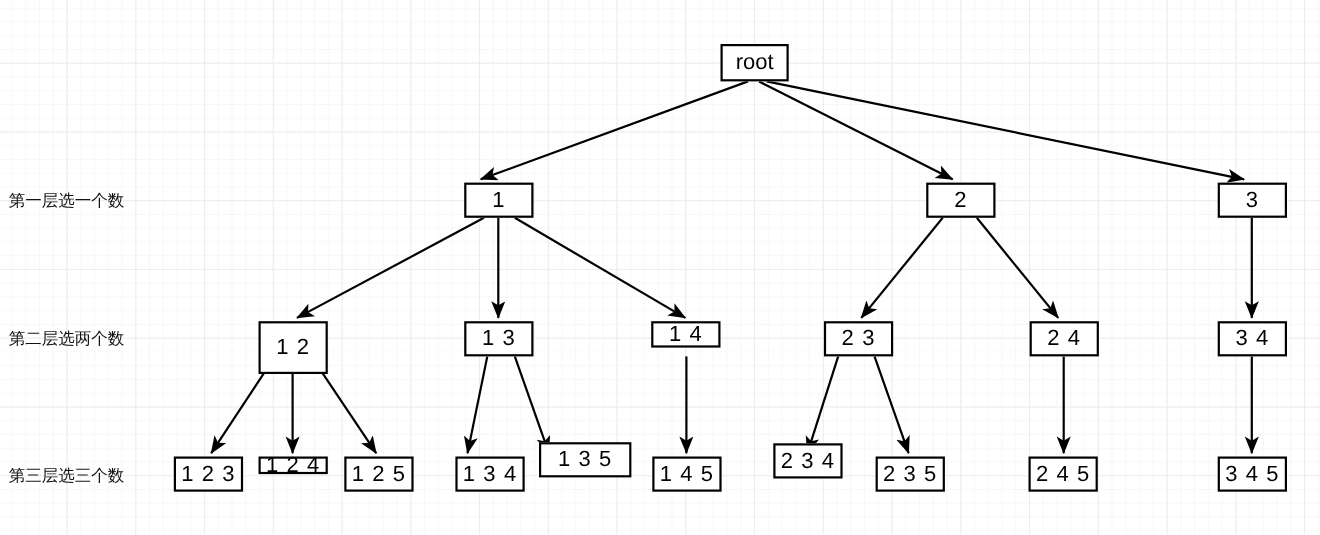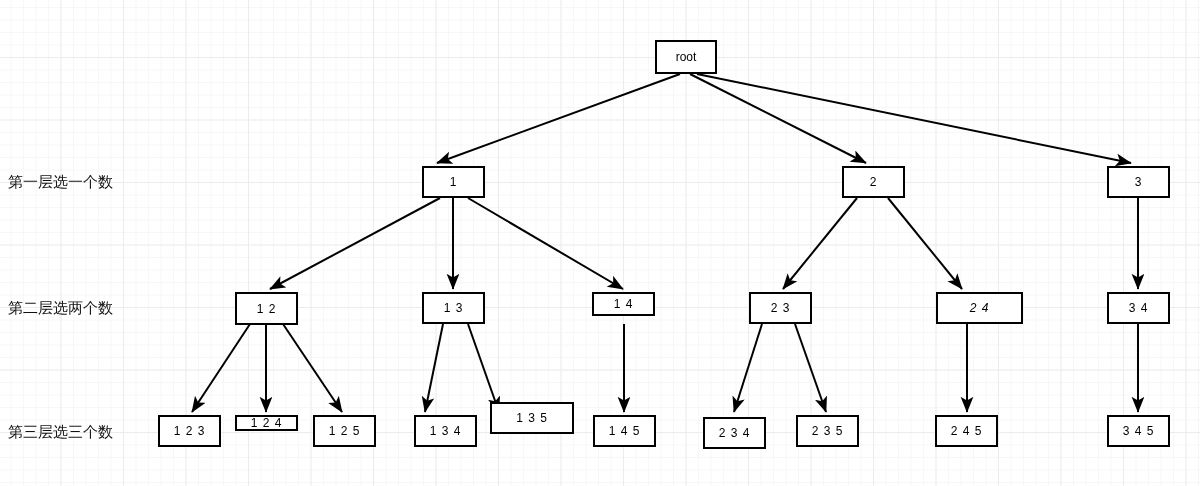--- a/index.html
+++ b/index.html
@@ -37,21 +37,21 @@
     font-family: Liberation Sans, sans-serif;
   }
   .node-box {
     position: absolute;
     box-sizing: border-box;
     border: 2px solid #000000;
     background: #ffffff;
     display: flex;
     align-items: center;
     justify-content: center;
-    font-size: 12px;
+    font-size: 20px;
     color: #000000;
     letter-spacing: 1px;
     font-family: "Liberation Sans", "DejaVu Sans", sans-serif;
   }
   .node-box.root-node { letter-spacing: 0; }
 </style>
 </head>
 <body>
 
 <div id="page">
@@ -88,31 +88,31 @@
   <div id="labels-layer">
       <div class="row-label" style="left: 8px; top: 173px;">第一层选一个数</div>
       <div class="row-label" style="left: 8px; top: 299px;">第二层选两个数</div>
       <div class="row-label" style="left: 8px; top: 423px;">第三层选三个数</div>
     </div>
   <div id="nodes-layer">
       <div class="node-box root-node" style="left: 655px; top: 40px; width: 62px; height: 34px;">root</div>
       <div class="node-box" style="left: 422px; top: 166px; width: 63px; height: 32px;">1</div>
       <div class="node-box" style="left: 842px; top: 166px; width: 63px; height: 32px;">2</div>
       <div class="node-box" style="left: 1107px; top: 166px; width: 63px; height: 32px;">3</div>
-      <div class="node-box" style="left: 235px; top: 292px; width: 63px; height: 33px;">1 2</div>
+      <div class="node-box" style="left: 235px; top: 292px; width: 63px; height: 48px;">1 2</div>
       <div class="node-box" style="left: 422px; top: 292px; width: 63px; height: 32px;">1 3</div>
       <div class="node-box" style="left: 592px; top: 292px; width: 63px; height: 24px;">1 4</div>
       <div class="node-box" style="left: 749px; top: 292px; width: 63px; height: 32px;">2 3</div>
-      <div class="node-box" style="left: 936px; top: 292px; width: 87px; height: 32px; font-style: italic;">2 4</div>
+      <div class="node-box" style="left: 936px; top: 292px; width: 63px; height: 32px;">2 4</div>
       <div class="node-box" style="left: 1107px; top: 292px; width: 63px; height: 32px;">3 4</div>
       <div class="node-box" style="left: 158px; top: 415px; width: 63px; height: 32px;">1 2 3</div>
       <div class="node-box" style="left: 235px; top: 415px; width: 63px; height: 16px;">1 2 4</div>
       <div class="node-box" style="left: 313px; top: 415px; width: 63px; height: 32px;">1 2 5</div>
       <div class="node-box" style="left: 389px; top: 415px; width: 63px; height: 32px; margin-left: 25px;">1 3 4</div>
       <div class="node-box" style="left: 470px; top: 402px; width: 84px; height: 32px; margin-left: 20px;">1 3 5</div>
       <div class="node-box" style="left: 593px; top: 415px; width: 63px; height: 32px;">1 4 5</div>
-      <div class="node-box" style="left: 703px; top: 417px; width: 63px; height: 32px;">2 3 4</div>
+      <div class="node-box" style="left: 703px; top: 403px; width: 63px; height: 32px;">2 3 4</div>
       <div class="node-box" style="left: 796px; top: 415px; width: 63px; height: 32px;">2 3 5</div>
       <div class="node-box" style="left: 935px; top: 415px; width: 63px; height: 32px;">2 4 5</div>
       <div class="node-box" style="left: 1107px; top: 415px; width: 63px; height: 32px; text-align: right;">3 4 5</div>
     </div>
 
 </div>
 
 </body></html>

